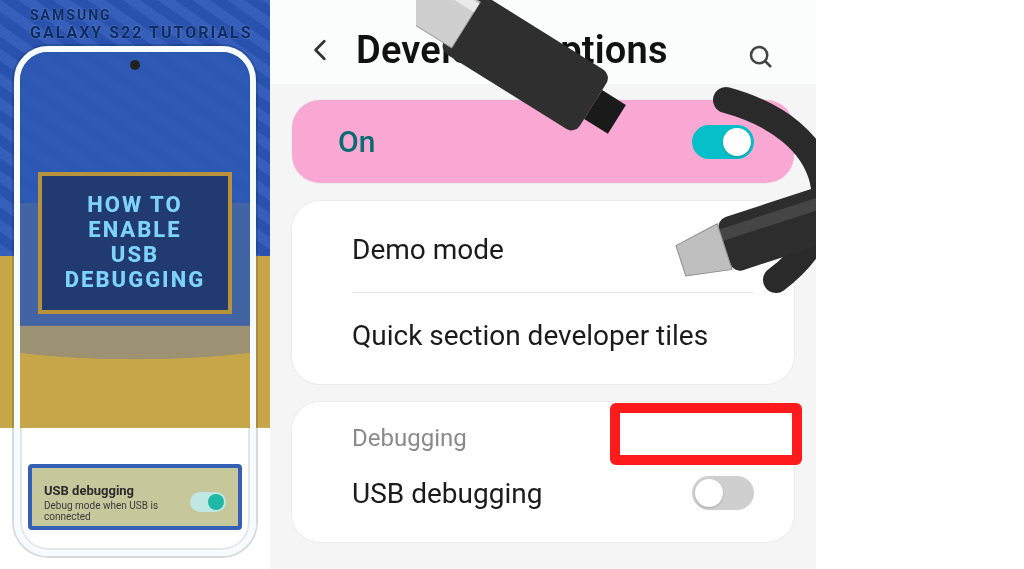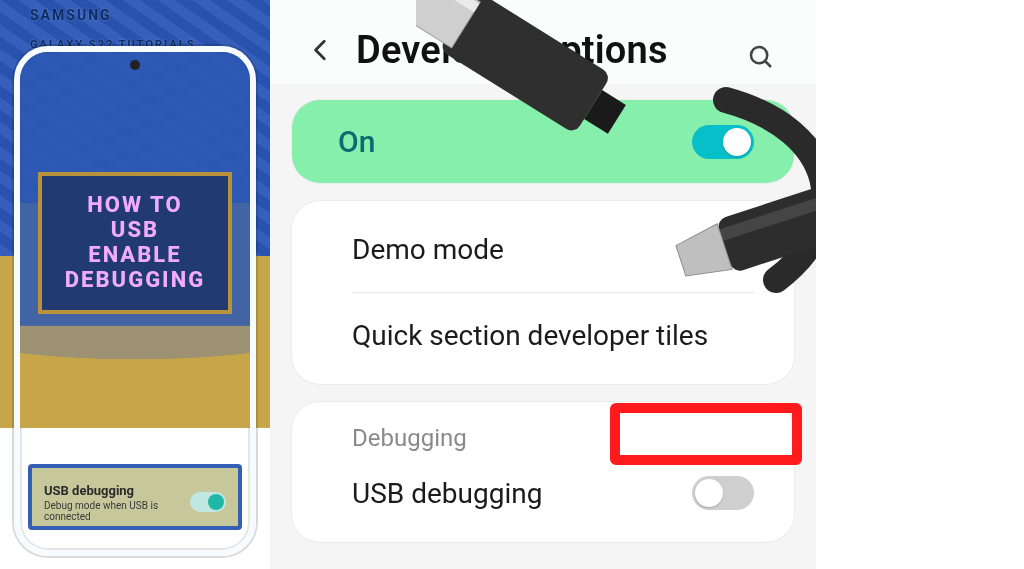--- a/index.html
+++ b/index.html
@@ -15,21 +15,21 @@
   }
   .left-col::before{ 
     content:""; position:absolute; inset:0 0 55% 0;
     background: repeating-linear-gradient(35deg, rgba(255,255,255,.05) 0 10px, rgba(0,0,0,.05) 10px 20px);
   }
   .tut-brand{
     position:absolute; top:6px; left:30px; color:#0d2c63;
     font-family: inherit; font-weight:700; letter-spacing:2px; font-size:14px; line-height:18px;
     text-shadow:0 0 2px rgba(255,255,255,.3);
   }
-  .tut-brand div:last-child{ font-size:11px;margin-top:12px; }
+  .tut-brand div:last-child{ font-size:16px; }
   
   .phone{
     position:absolute; left:14px; top:46px; width:242px; height:510px;
     border:6px solid #f5fbff; border-radius:34px;
     box-shadow:0 0 0 2px rgba(0,0,0,.15), inset 0 0 0 2px rgba(0,0,0,.1);
     overflow:hidden;
   }
   .phone::after{ 
     content:""; position:absolute; top:8px; left:50%; transform:translateX(-50%);
     width:10px;height:10px;border-radius:50%;background:#222;
@@ -44,21 +44,21 @@
     content:""; position:absolute; top:55%; left:0; right:0; height:55px;
     background: radial-gradient(140% 100% at 50% 0, #4d6cbd 0 60%, transparent 61%);
     opacity:.35;
   }
   .title-card{
     position:absolute; top:120px; left:18px; right:18px;
     background:#213a70; border:4px solid #b9923c; padding:16px 6px 18px;
     text-align:center;
   }
   .title-card span{
-    display:block; color:#f0abfc; font-weight:800; font-size:22px; letter-spacing:2px;
+    display:block; color:#7dd3fc; font-weight:800; font-size:22px; letter-spacing:2px;
     font-family: inherit;
   }
   .mini-card{
     position:absolute; left:8px; right:8px; bottom:20px; height:66px;
     background:#c6c79a; border:4px solid #355fb5; border-radius:4px;
     padding:10px 12px 0 12px; display:flex; align-items:center; justify-content:space-between;
   }
   .mini-text .t1{ font-size:13px; font-weight:700; color:#2b2b2b; }
   .mini-text .t2{ font-size:10px; color:#3a3a3a; margin-top:2px; }
   .mini-toggle{
@@ -77,21 +77,21 @@
     display:flex; align-items:center; gap:22px; padding:28px 30px 12px 38px;
     background:#fbfdfc;
   }
   .chev{ width:26px;height:26px; }
   .chev svg{width:100%;height:100%;stroke:#333;stroke-width:2.6;fill:none;stroke-linecap:round;stroke-linejoin:round;}
   .hdr-title{ font-size:38px; font-weight:600; color:#111; letter-spacing:.2px; }
   .search-ic{ position:absolute; right:40px; top:42px; width:30px;height:30px; }
   .search-ic svg{width:100%;height:100%;stroke:#444;stroke-width:2;fill:none;}
 
   .panel{
-    background:#86efac; border-radius:28px; margin:16px 22px 0 22px; padding:0 0 0 0;
+    background:#f9a8d4; border-radius:28px; margin:16px 22px 0 22px; padding:0 0 0 0;
     box-shadow:0 0 0 1px rgba(0,0,0,.03);
   }
   .row{
     display:flex; align-items:center; justify-content:space-between;
     padding:24px 40px 24px 46px; font-size:28px; color:#1b1b1b;
   }
   .row .lbl{ font-weight:400; }
   .on-row .lbl{ color:#0a6b72; font-weight:500; font-size:30px; }
 
   .toggle{
@@ -136,22 +136,22 @@
 
   <div class="left-col">
     <div class="tut-brand">
       <div>SAMSUNG</div>
       <div>GALAXY S22 TUTORIALS</div>
     </div>
     <div class="phone">
       <div class="phone-inner"></div>
       <div class="title-card">
         <span>HOW TO</span>
+        <span>ENABLE</span>
         <span>USB</span>
-        <span>ENABLE</span>
         <span>DEBUGGING</span>
       </div>
       <div class="mini-card">
         <div class="mini-text">
           <div class="t1">USB debugging</div>
           <div class="t2">Debug mode when USB is connected</div>
         </div>
         <div class="mini-toggle"></div>
       </div>
     </div>

